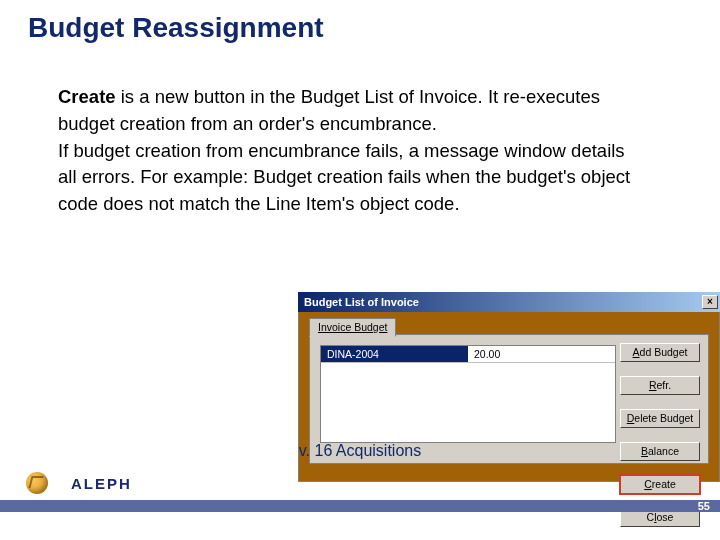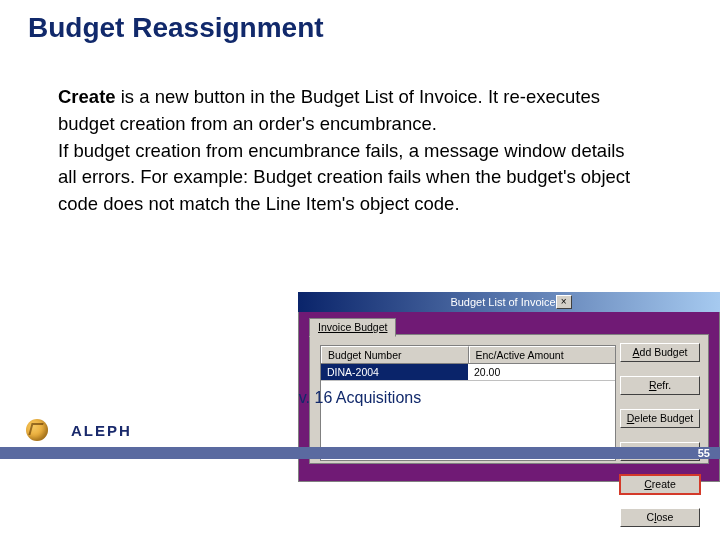--- a/index.html
+++ b/index.html
@@ -1,20 +1,20 @@
 <!DOCTYPE html>
 <html><head>
 <meta charset="utf-8">
 <style>
   * { margin: 0; padding: 0; box-sizing: border-box; }
   html, body { width: 720px; height: 540px; overflow: hidden; font-family: Verdana, Arial, sans-serif; }
   .slide {
     position: relative;
     width: 720px;
-    height: 459px;
+    height: 512px;
     background: #ffffff;
   }
   .title {
     position: absolute;
     left: 28px;
     top: 12px;
     font-size: 28px;
     font-weight: bold;
     color: #11296b;
   }
@@ -36,40 +36,40 @@
     top: 292px;
     width: 422px; 
     height: 190px;
     font-family: Tahoma, Arial, sans-serif;
     font-size: 11px;
   }
   .win-titlebar {
     height: 20px;
     background: linear-gradient(90deg, #0a246a 0%, #a6caf0 100%);
     color: #fff;
-    font-weight: normal;
+    font-weight: bold;
     display: flex;
     align-items: center;
-    justify-content: center;
+    justify-content: space-between;
     padding: 0 2px 0 6px;
   }
   .win-close {
     width: 16px; height: 14px;
     background: #d4d0c8;
     border: 1px solid #fff;
     border-right-color: #404040;
     border-bottom-color: #404040;
     color: #000;
     text-align: center;
     line-height: 12px;
     font-size: 10px;
     font-family: Arial, sans-serif;
   }
   .win-client {
-    background: #701a75;
+    background: #a16207;
     border: 1px solid #808080;
     border-top: none;
     height: 170px;
     position: relative;
   }
   .tabstrip {
     position: absolute;
     left: 10px; top: 6px;
   }
   .tab {
@@ -273,24 +273,20 @@
       <span>Budget List of Invoice</span>
       <span class="win-close">×</span>
     </div>
     <div class="win-client">
       <div class="tabstrip">
         <span class="tab">Invoice Budget</span>
       </div>
       <div class="panel">
 
         <div class="grid">
-          <div class="grid-hdr">
-            <div class="col">Budget Number</div>
-            <div class="col">Enc/Active Amount</div>
-          </div>
           <div class="grid-body">
             <div class="grid-row grid-selected">
               <div class="cell">DINA-2004</div>
               <div class="cell">20.00</div>
             </div>
           </div>
         </div>
 
         <div class="btncol">
           <div class="wbtn"><span class="ul">A</span><span id="btn-add">dd Budget</span></div>

